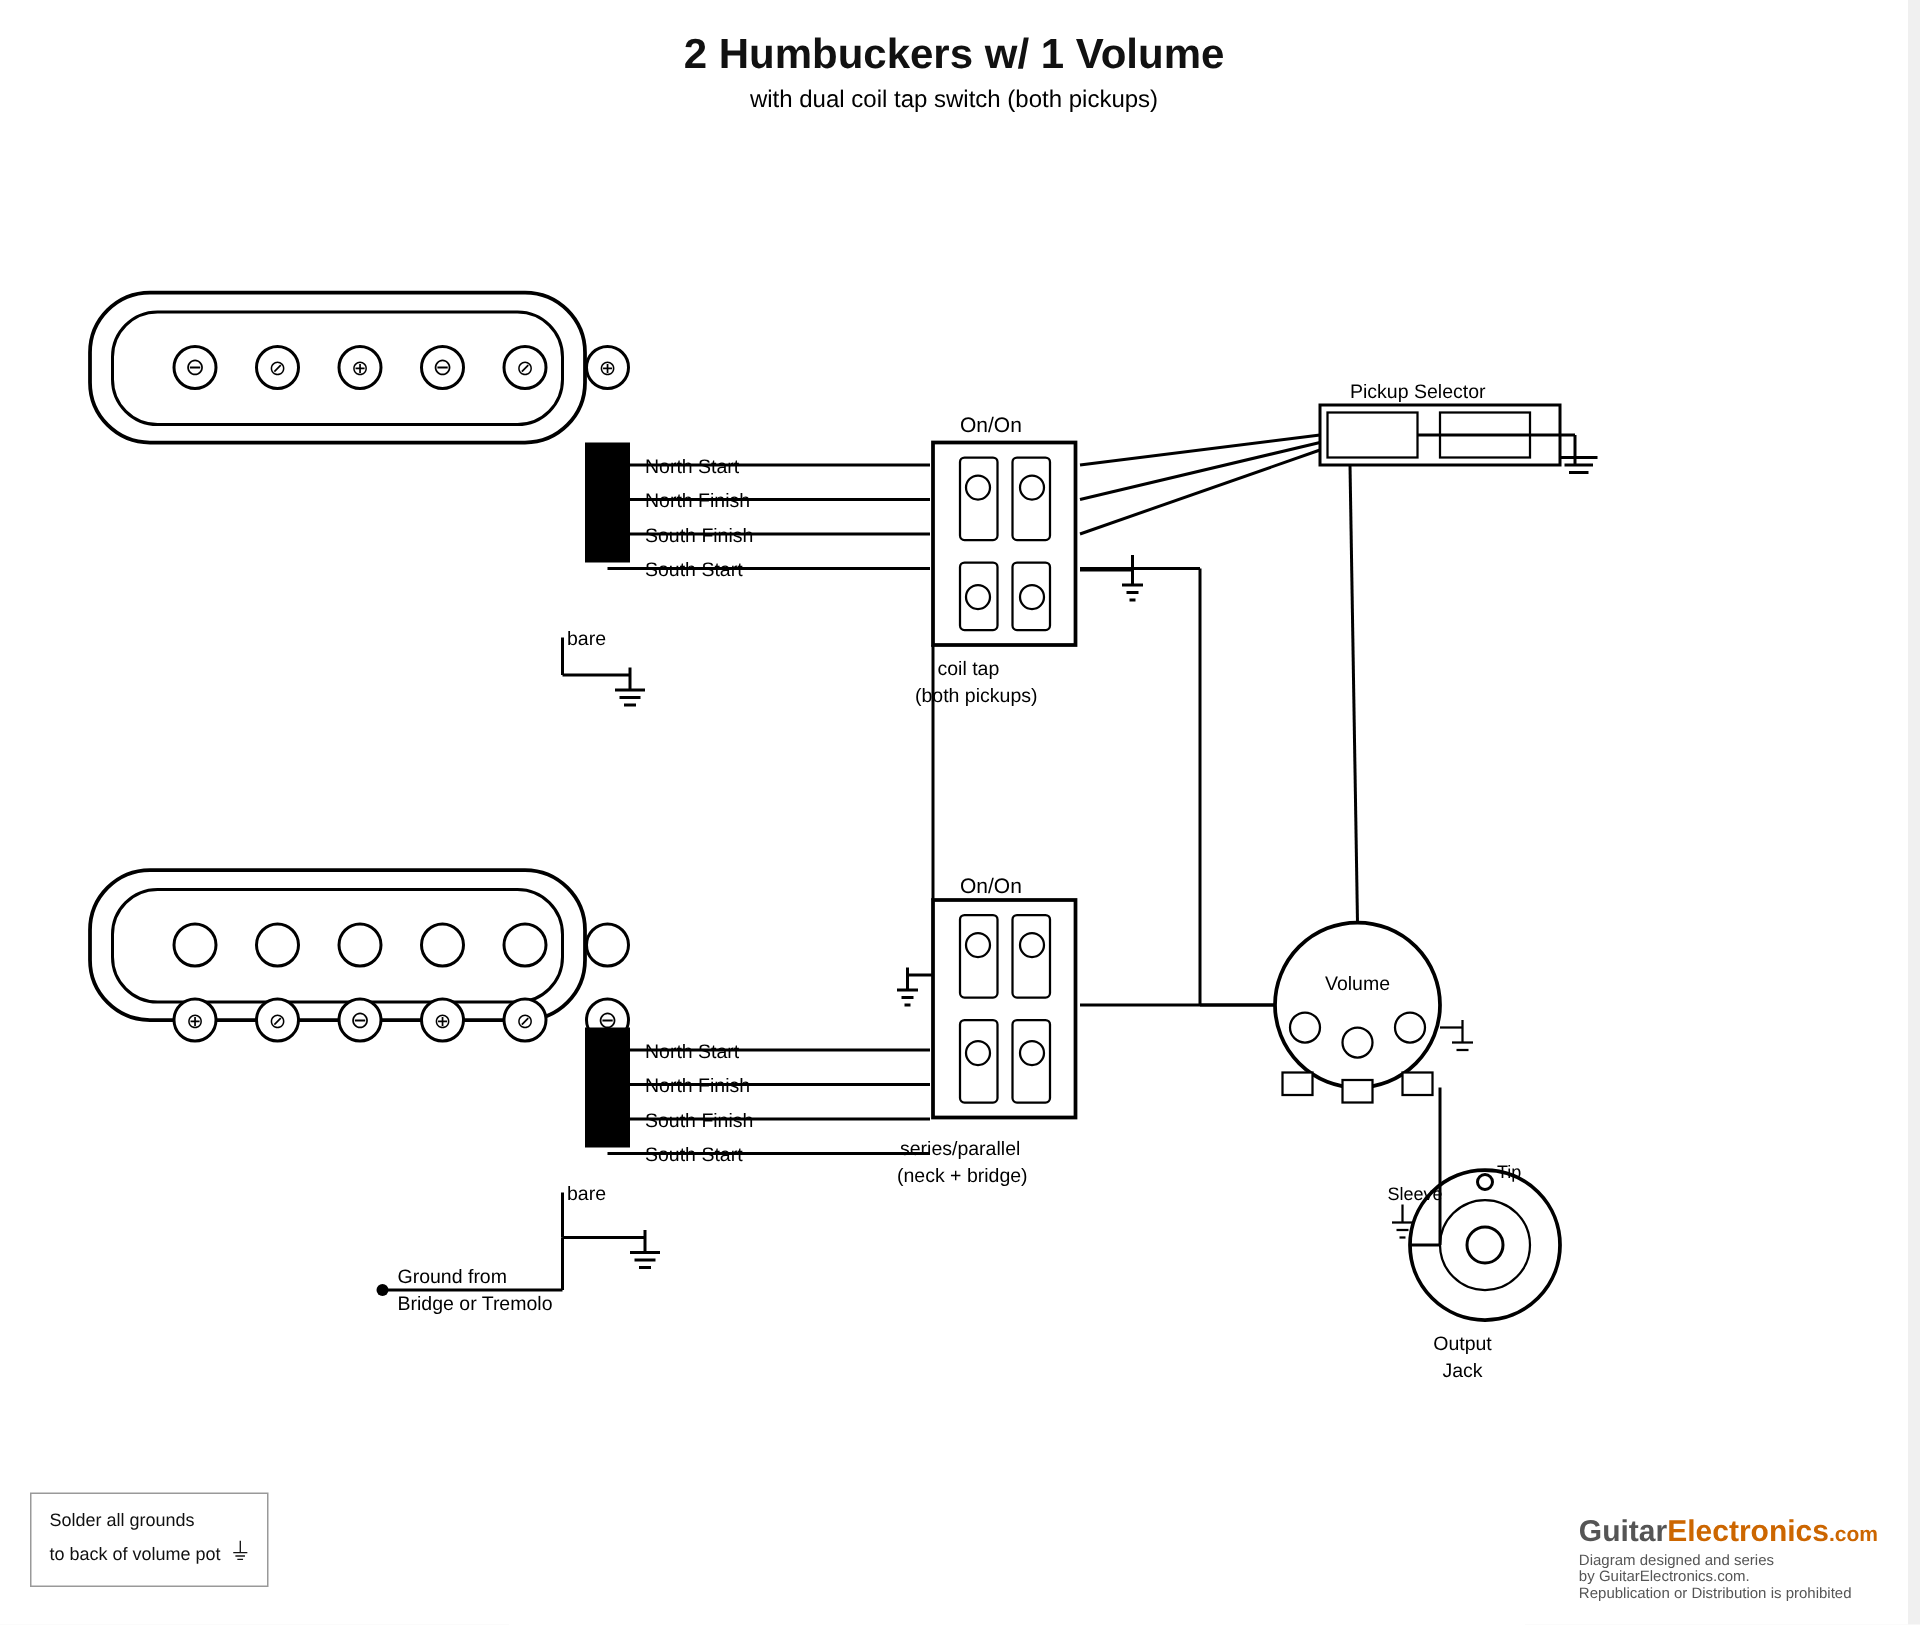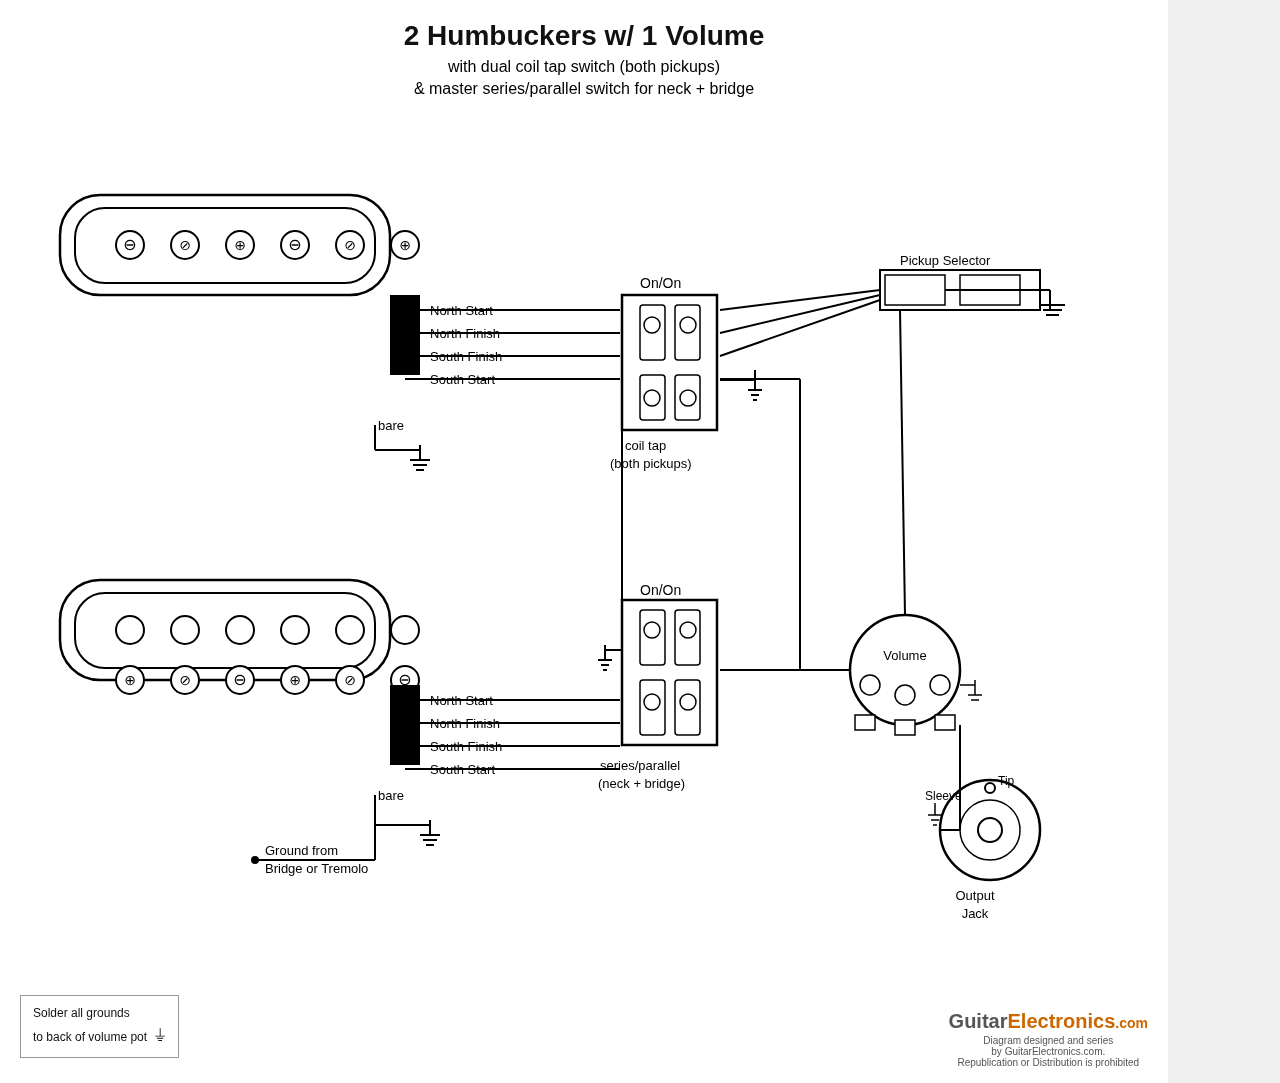--- a/index.html
+++ b/index.html
@@ -5,21 +5,21 @@
     * { margin: 0; padding: 0; box-sizing: border-box; }
     body {
       width: 1280px;
       height: 1083px;
       background: #f0f0f0;
       font-family: Arial, sans-serif;
       overflow: hidden;
       position: relative;
     }
     #main-container {
-      width: 1168px;
+      width: 1272px;
       height: 1083px;
       background: white;
       position: relative;
     }
     #title-area {
       text-align: center;
       padding-top: 20px;
     }
     #main-title {
       font-size: 28px;
@@ -69,21 +69,20 @@
     }
   </style>
 </head>
 <body>
 
 <div id="main-container">
   <div id="title-area">
     <div id="main-title">2 Humbuckers w/ 1 Volume</div>
     <div id="subtitle">
       <span>with dual coil tap switch (both pickups)</span><br>
-      <span>&amp; master series/parallel switch for neck + bridge</span>
     </div>
   </div>
 
   <div id="diagram-area">
     <svg id="diagram-svg" viewBox="0 0 1280 900" xmlns="http://www.w3.org/2000/svg">
 
       <rect x="60" y="55" width="330" height="100" rx="40" ry="40" fill="white" stroke="black" stroke-width="2.5"></rect>
 
       <rect x="75" y="68" width="300" height="75" rx="30" ry="30" fill="white" stroke="black" stroke-width="2"></rect>
 
@@ -286,21 +285,21 @@
 
     </svg>
   </div>
 
   <div id="footer-box" style="position:absolute; bottom:25px; left:20px; border:1px solid #999; padding:8px 12px; font-size:12px; background:white; line-height:1.6;margin-top:28px;">
     <span style="white-space:pre-line;">Solder all grounds
 to back of volume pot</span>
     <span style="font-size:16px; margin-left:4px;"> ⏚</span>
   </div>
 
-  <div id="watermark" style="position:absolute; bottom:15px; right:20px; text-align:center;">
+  <div id="watermark" style="position:absolute; bottom:15px; right:20px; text-align:left;">
     <div style="font-size:20px; font-weight:bold;">
       <span style="color:#555;">Guitar</span><span style="color:#cc6600;">Electronics</span><span style="color:#cc6600; font-size:14px;">.com</span>
     </div>
     <div style="font-size:10px; color:#555; margin-top:2px;">Diagram designed and series</div>
     <div style="font-size:10px; color:#555;">by GuitarElectronics.com.</div>
     <div style="font-size:10px; color:#555;">Republication or Distribution is prohibited</div>
   </div>
 
 </div>
 

